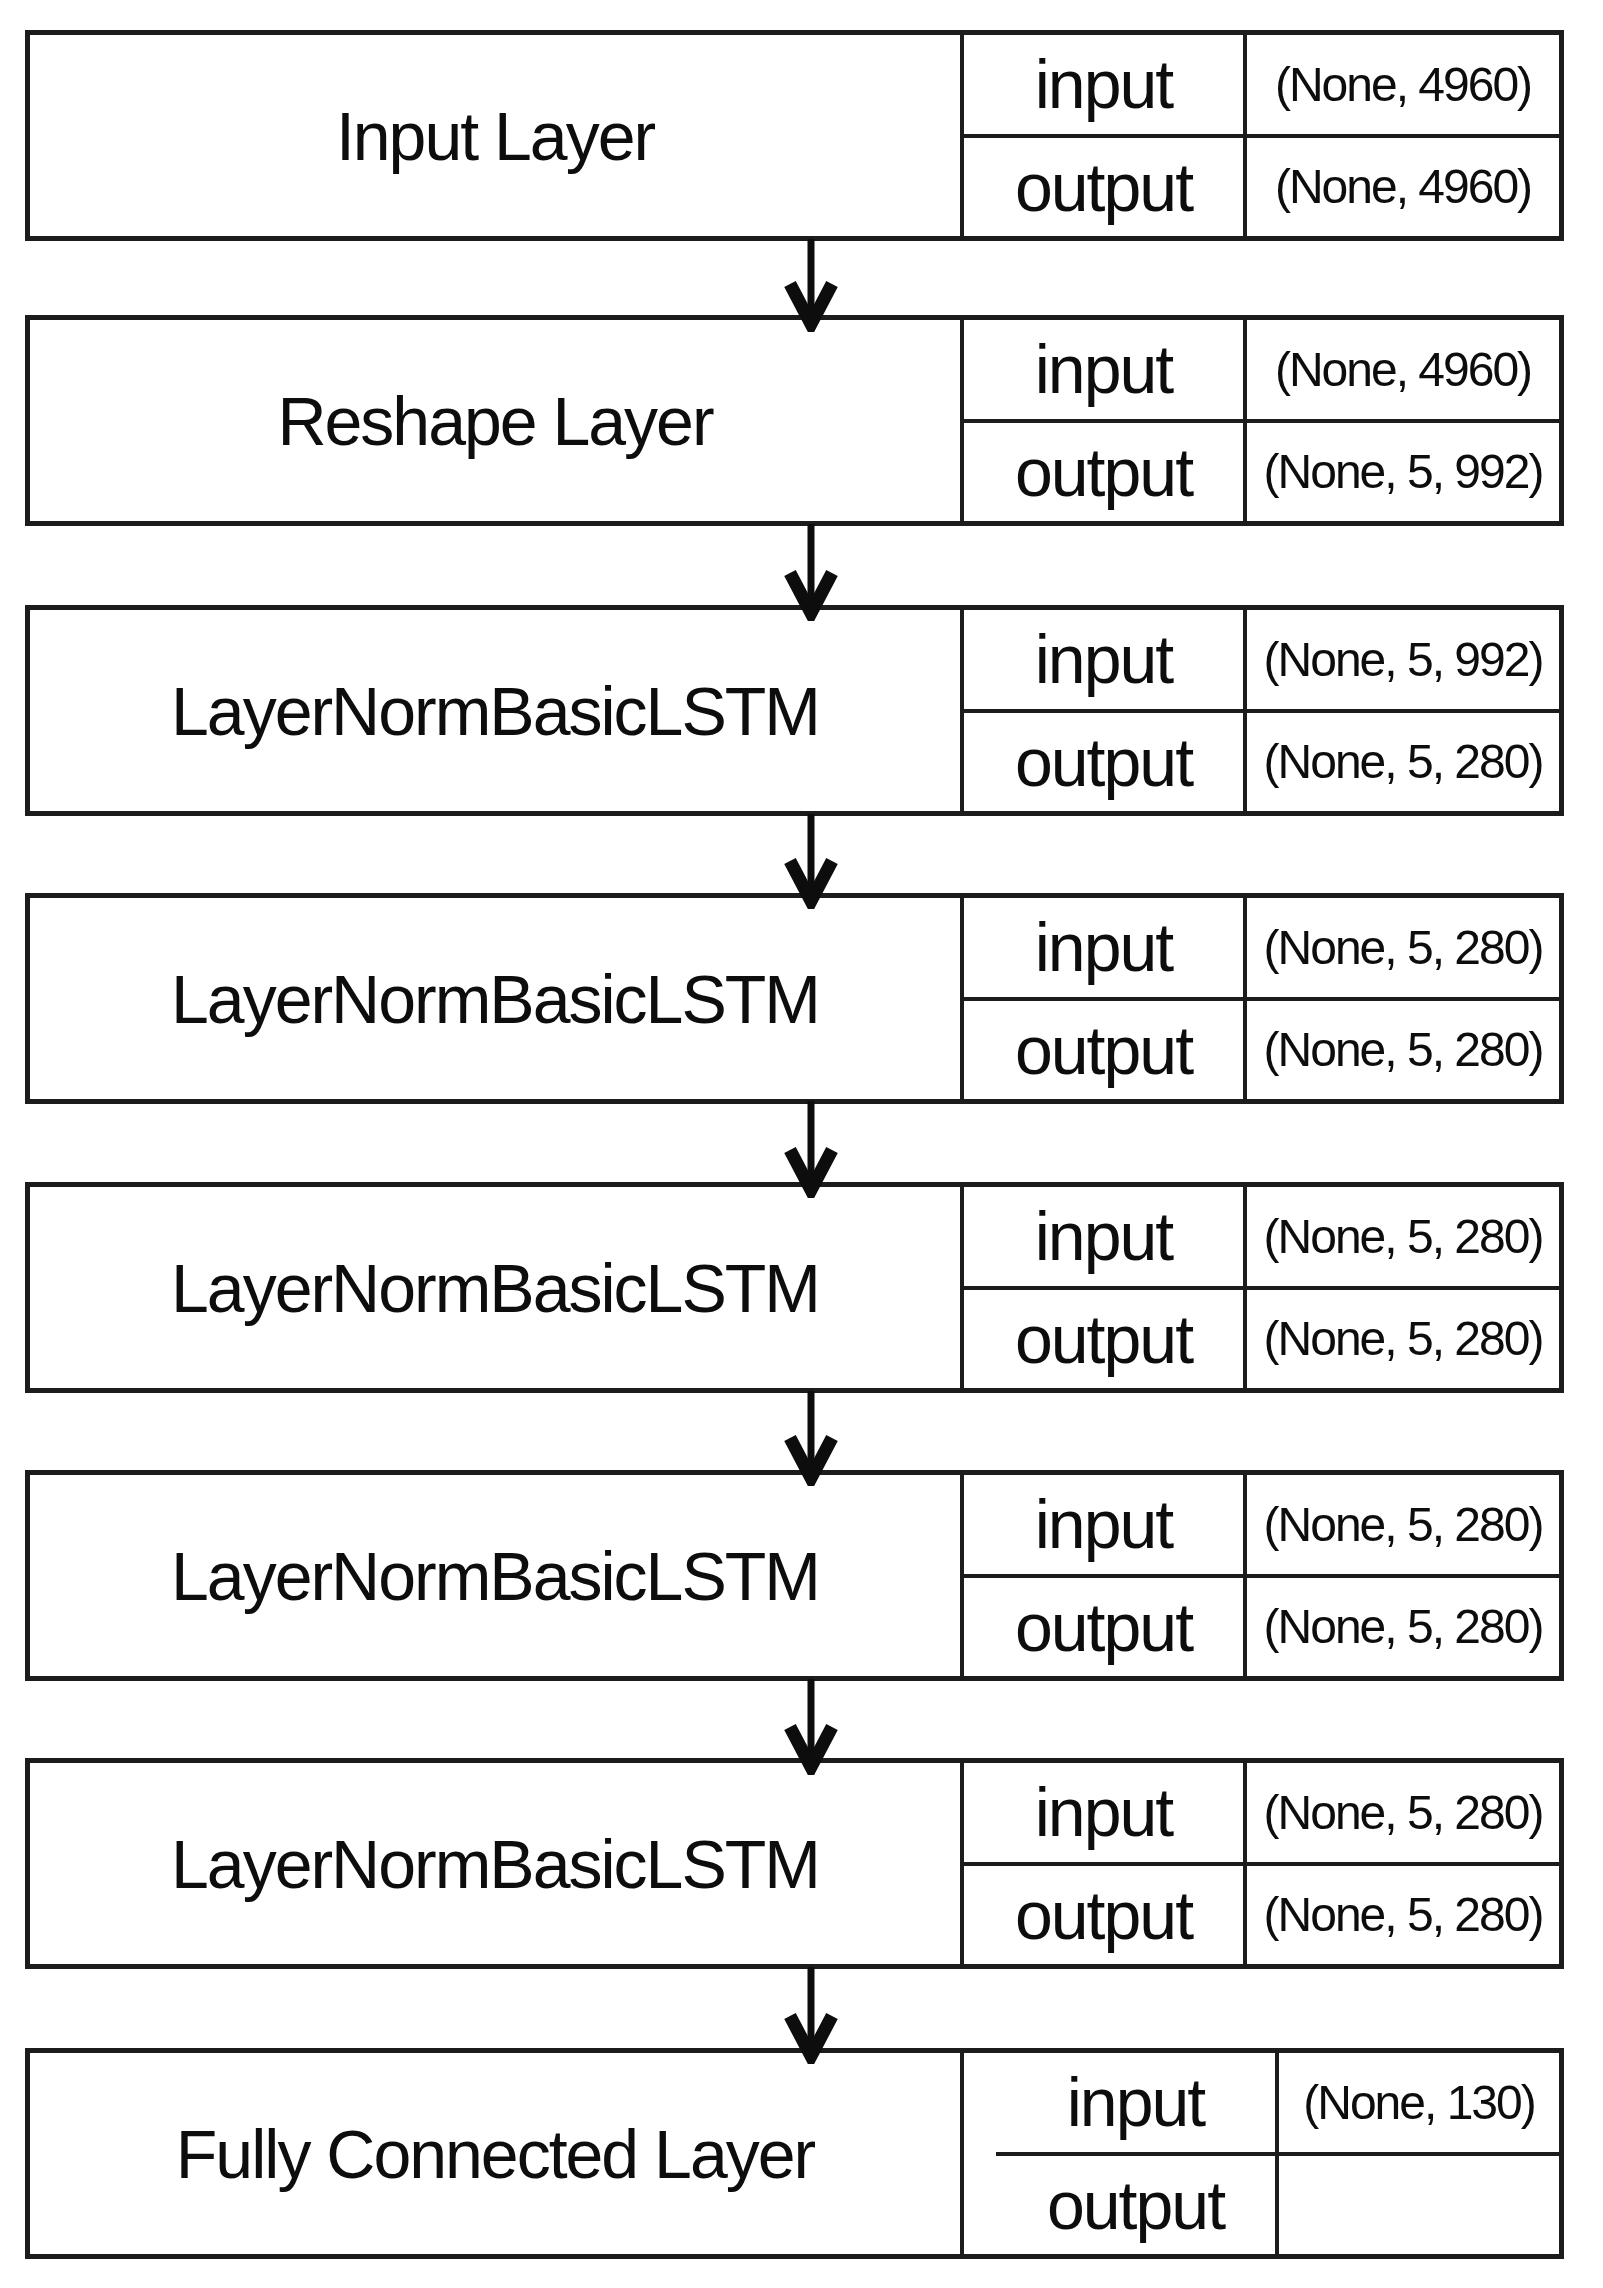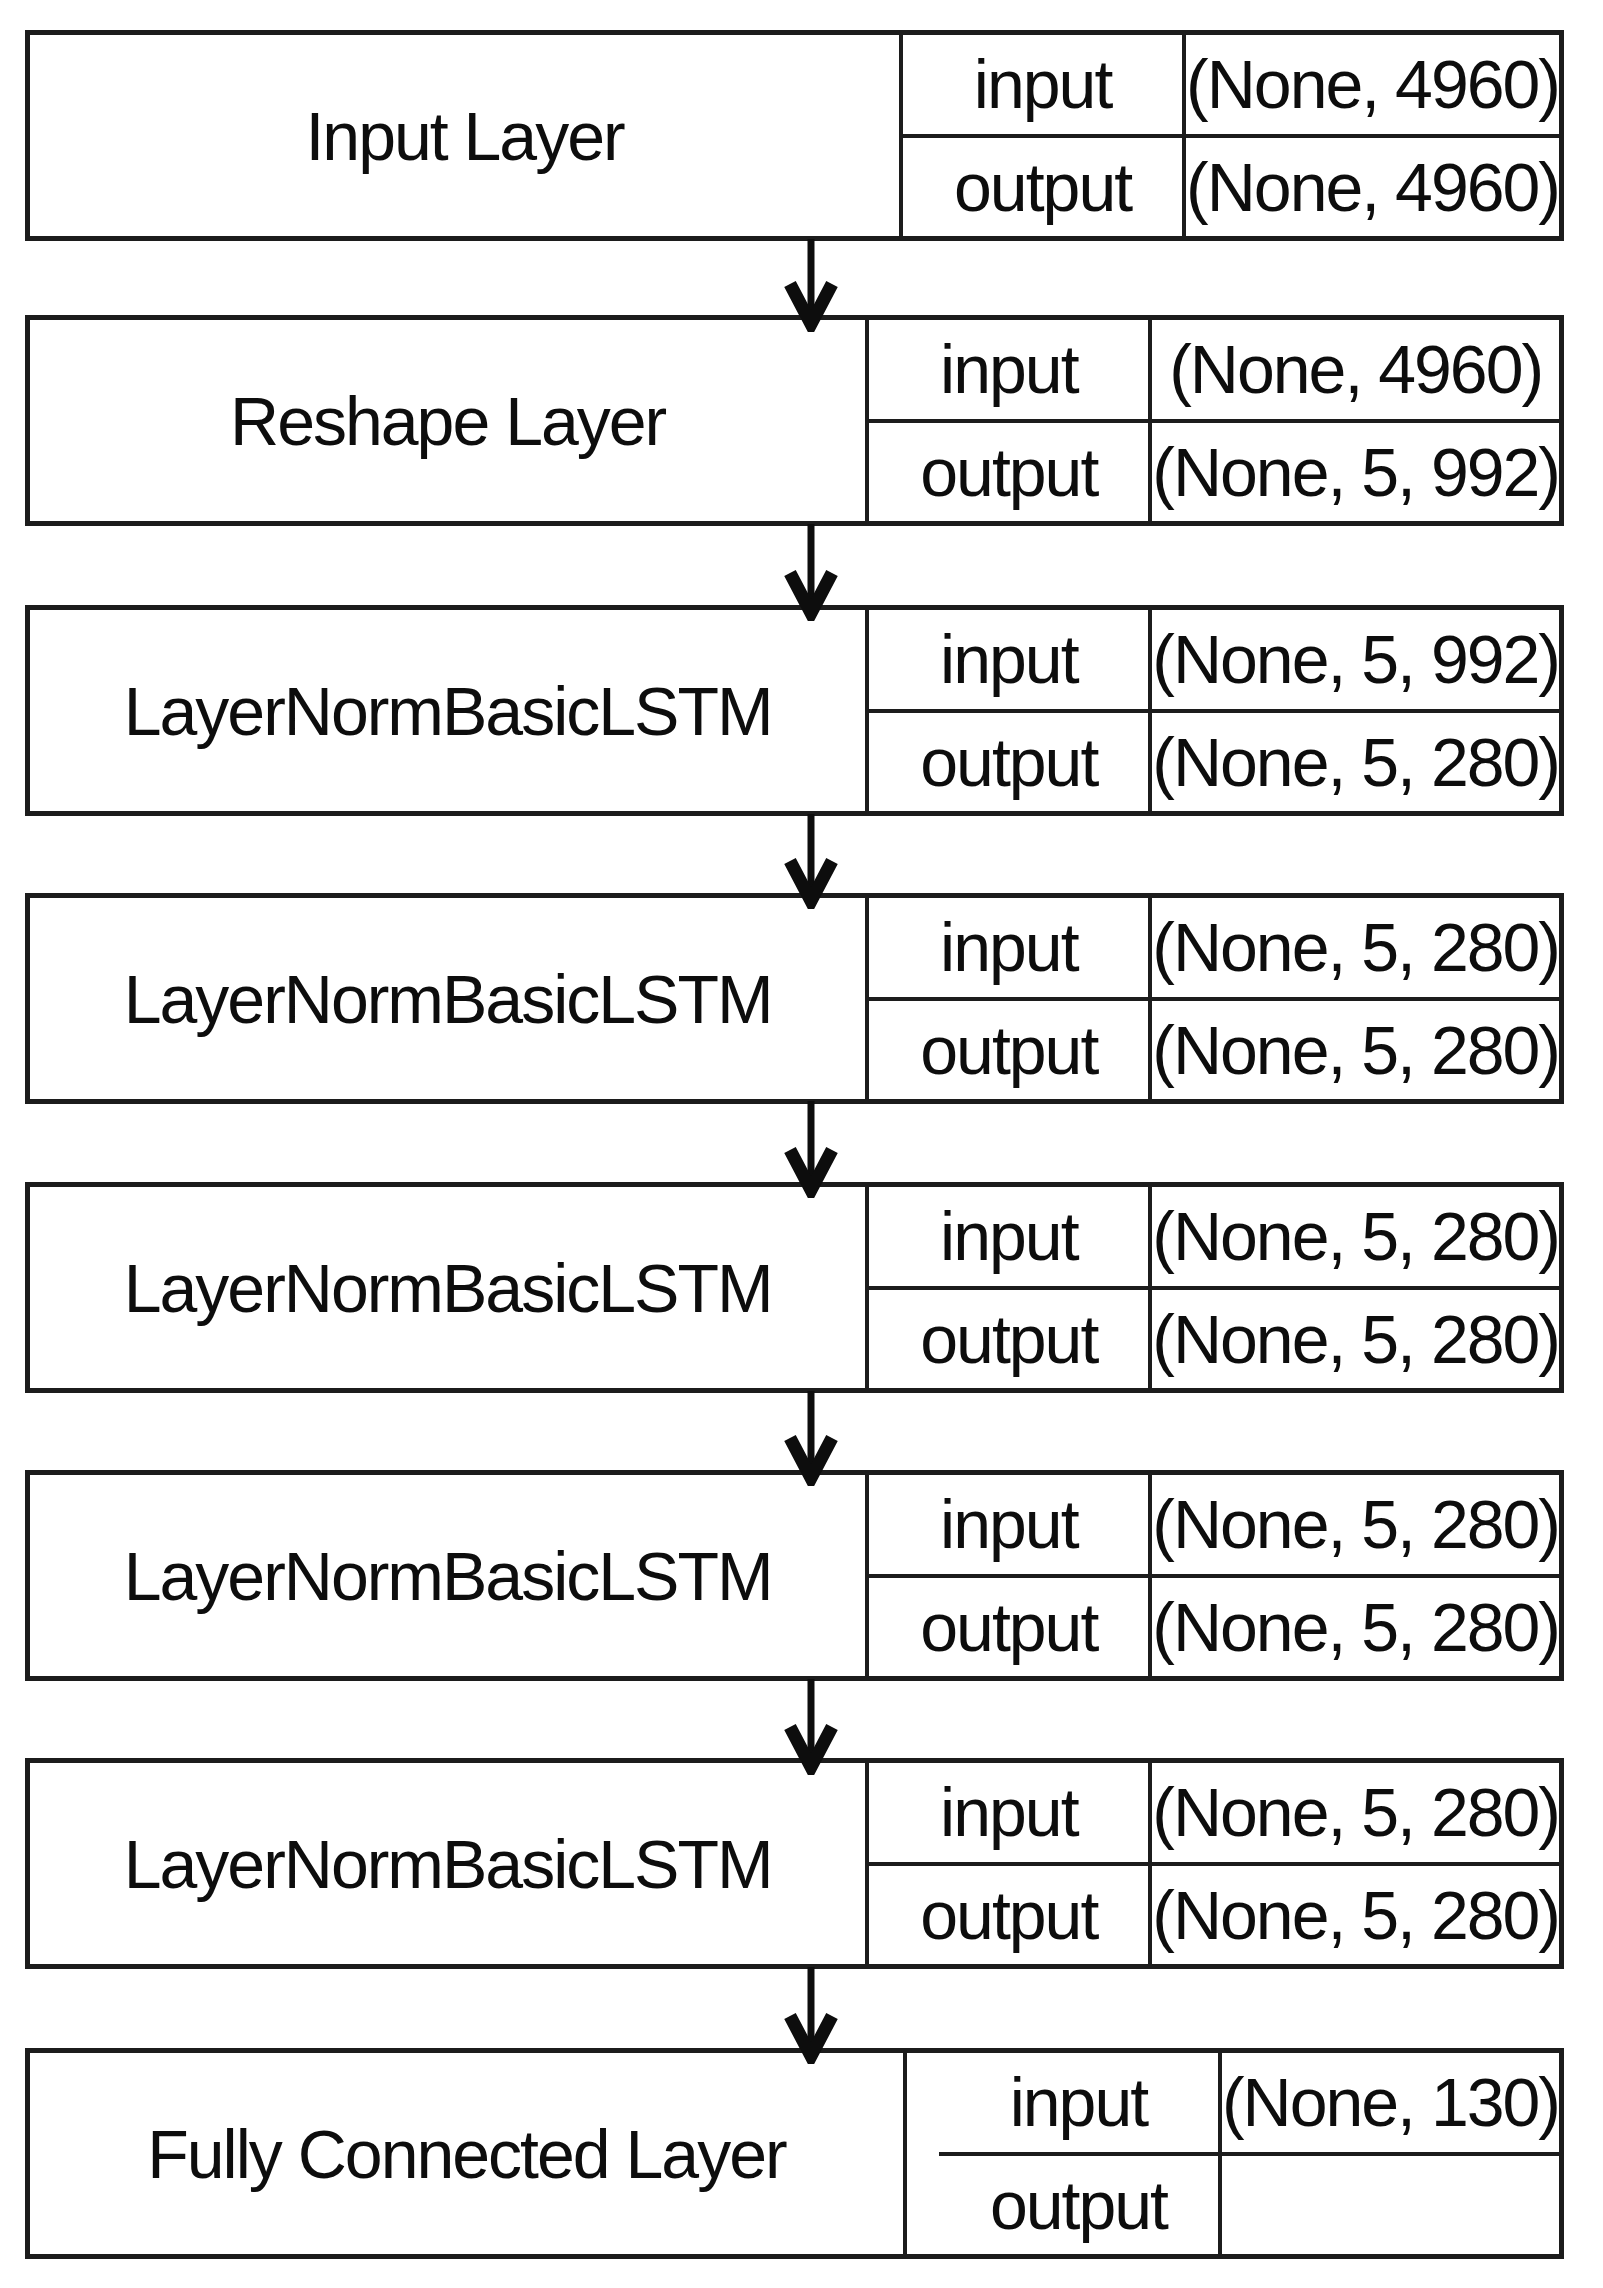--- a/index.html
+++ b/index.html
@@ -43,21 +43,21 @@
     justify-content: center;
     font-size: 68px;
     letter-spacing: -2px;
     white-space: nowrap;
   }
   .io-value {
     flex: 1;
     display: flex;
     align-items: center;
     justify-content: center;
-    font-size: 68px;
+    font-size: 48px;
     letter-spacing: -2px;
     white-space: nowrap;
   }
   .arrow { position: absolute; left: 781px; z-index: 2; }
   .arrow line, .arrow polyline {
     stroke: var(--arrow, #0d0d0d);
     fill: none;
   }
   .arrow line { stroke-width: 7; }
   .arrow polyline { stroke-width: 13; stroke-linejoin: miter; stroke-linecap: butt; }

